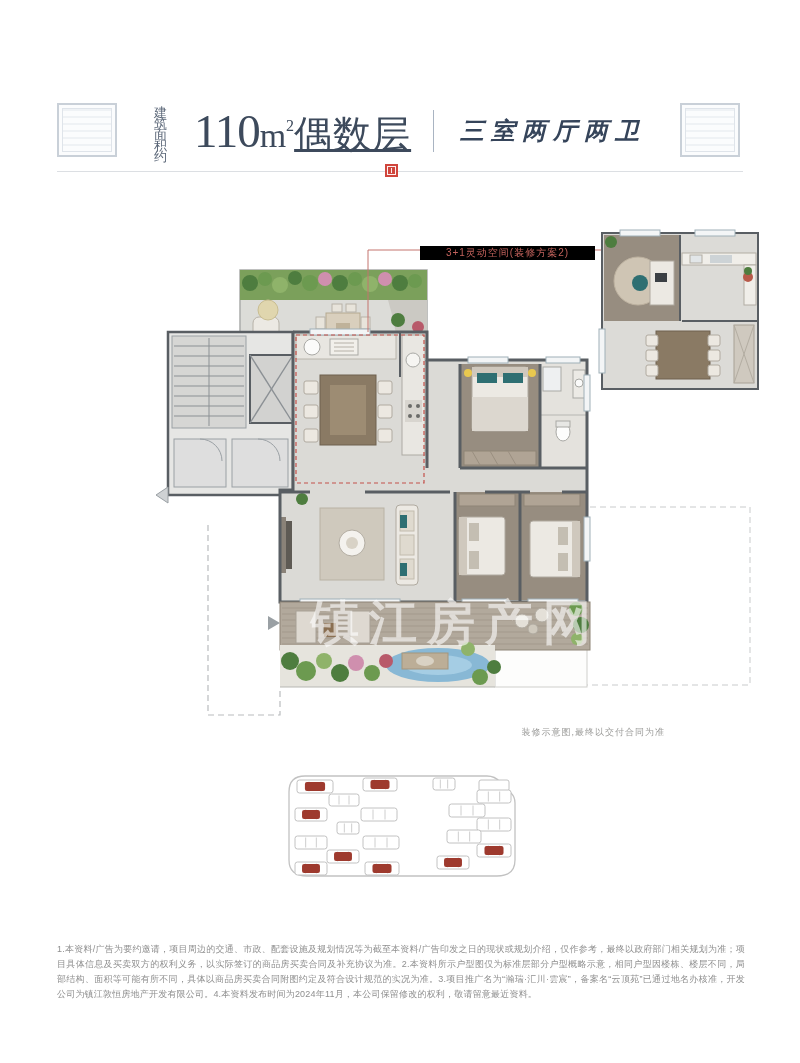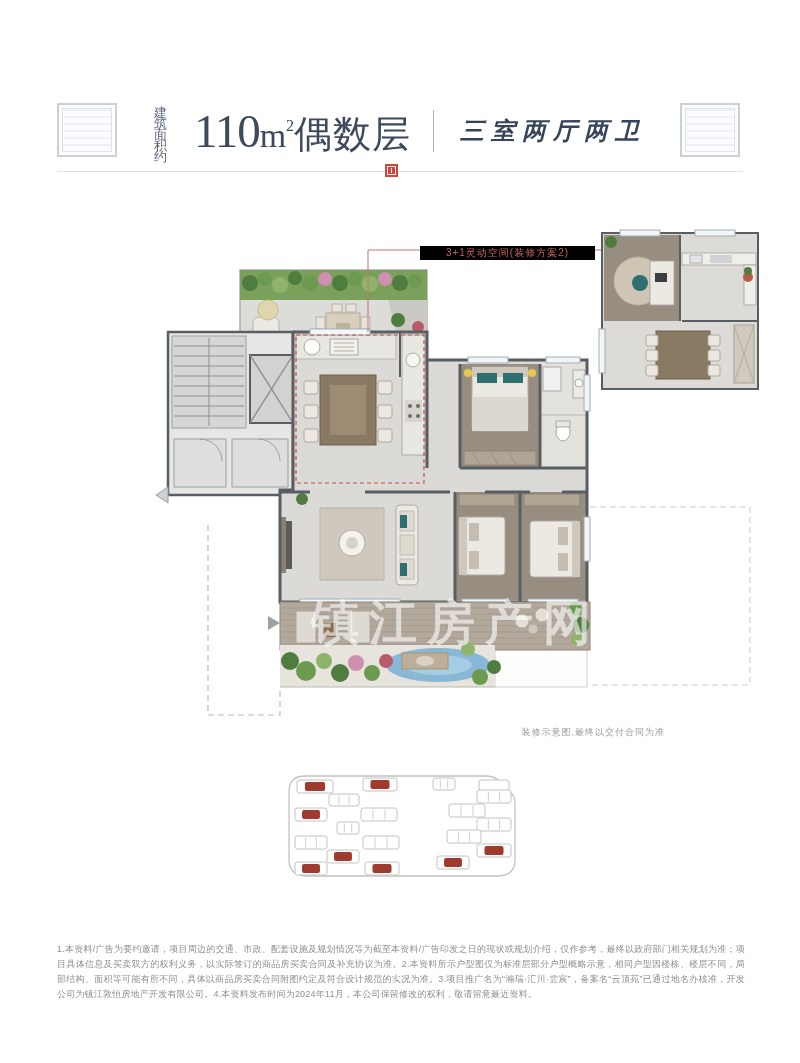--- a/index.html
+++ b/index.html
@@ -26,21 +26,21 @@
     display:flex;justify-content:center;align-items:center;
   }
   .area-prefix{
     width:20px;font-size:13px;line-height:11px;letter-spacing:1px;
     color:#5a6677;word-break:break-all;margin-right:20px;margin-top:6px;
   }
   .area-figure{font-family:"Liberation Serif","DejaVu Serif",serif;display:flex;align-items:baseline;}
   .area-value{font-size:47px;letter-spacing:-1px;line-height:1;}
   .area-unit{font-size:34px;line-height:1;}
   .area-sup{font-size:16px;position:relative;top:-16px;}
-  .floor-type{font-family:"Liberation Serif","DejaVu Serif",serif;font-size:38px;line-height:1;letter-spacing:1px;font-weight:500;}
+  .floor-type{font-family:"Liberation Serif","DejaVu Serif",serif;font-size:38px;line-height:1;letter-spacing:1px;font-weight:500;text-decoration:underline;}
   .title-divider{width:1px;height:42px;background:#a9b4c2;margin:0 26px 0 22px;}
   .layout-name{
     font-family:"Liberation Serif","DejaVu Serif",serif;font-style:italic;
     font-size:24px;font-weight:700;letter-spacing:7px;color:#35445a;
   }
   .header-rule{position:absolute;top:171px;left:57px;right:57px;border-top:1px solid #dcdfe3;}
   .red-seal{position:absolute;top:164px;left:385px;width:13px;height:13px;background:#d0453c;}
   .red-seal::after{content:"";position:absolute;inset:2px;border:1px solid rgba(255,255,255,.92);}
   .red-seal::before{content:"";position:absolute;left:6px;top:4px;width:1px;height:5px;background:rgba(255,255,255,.9);}
   

